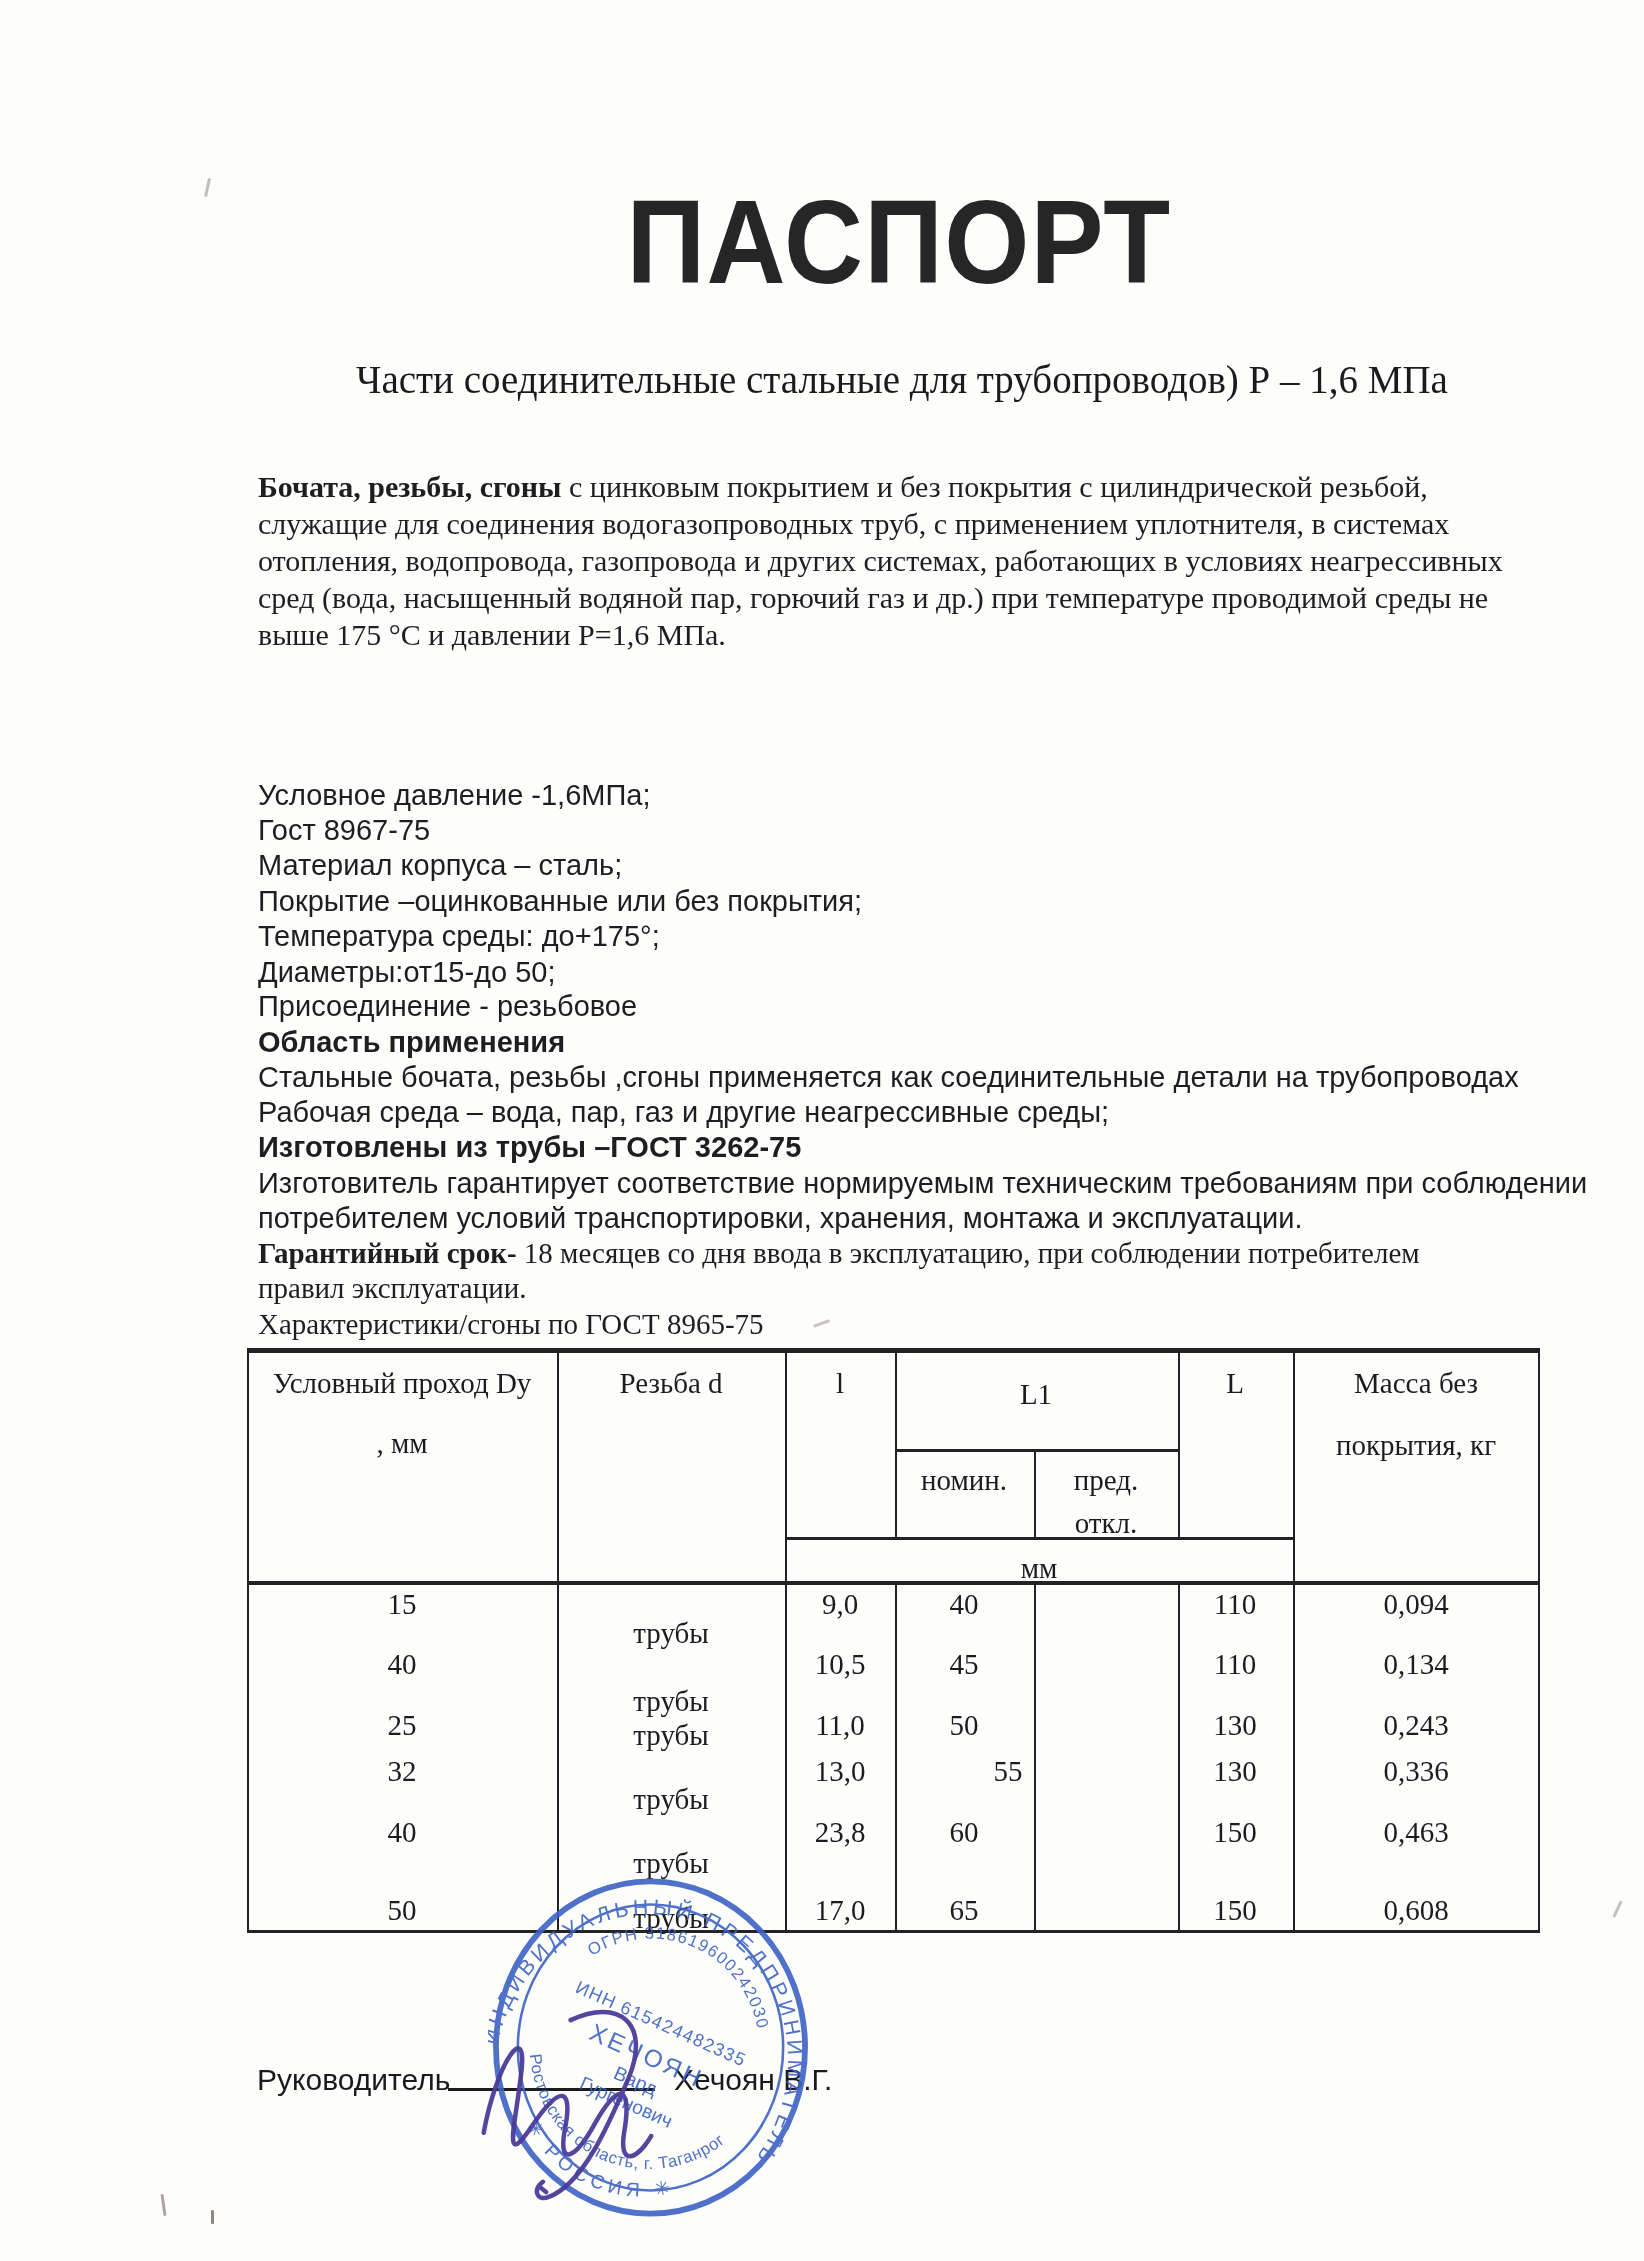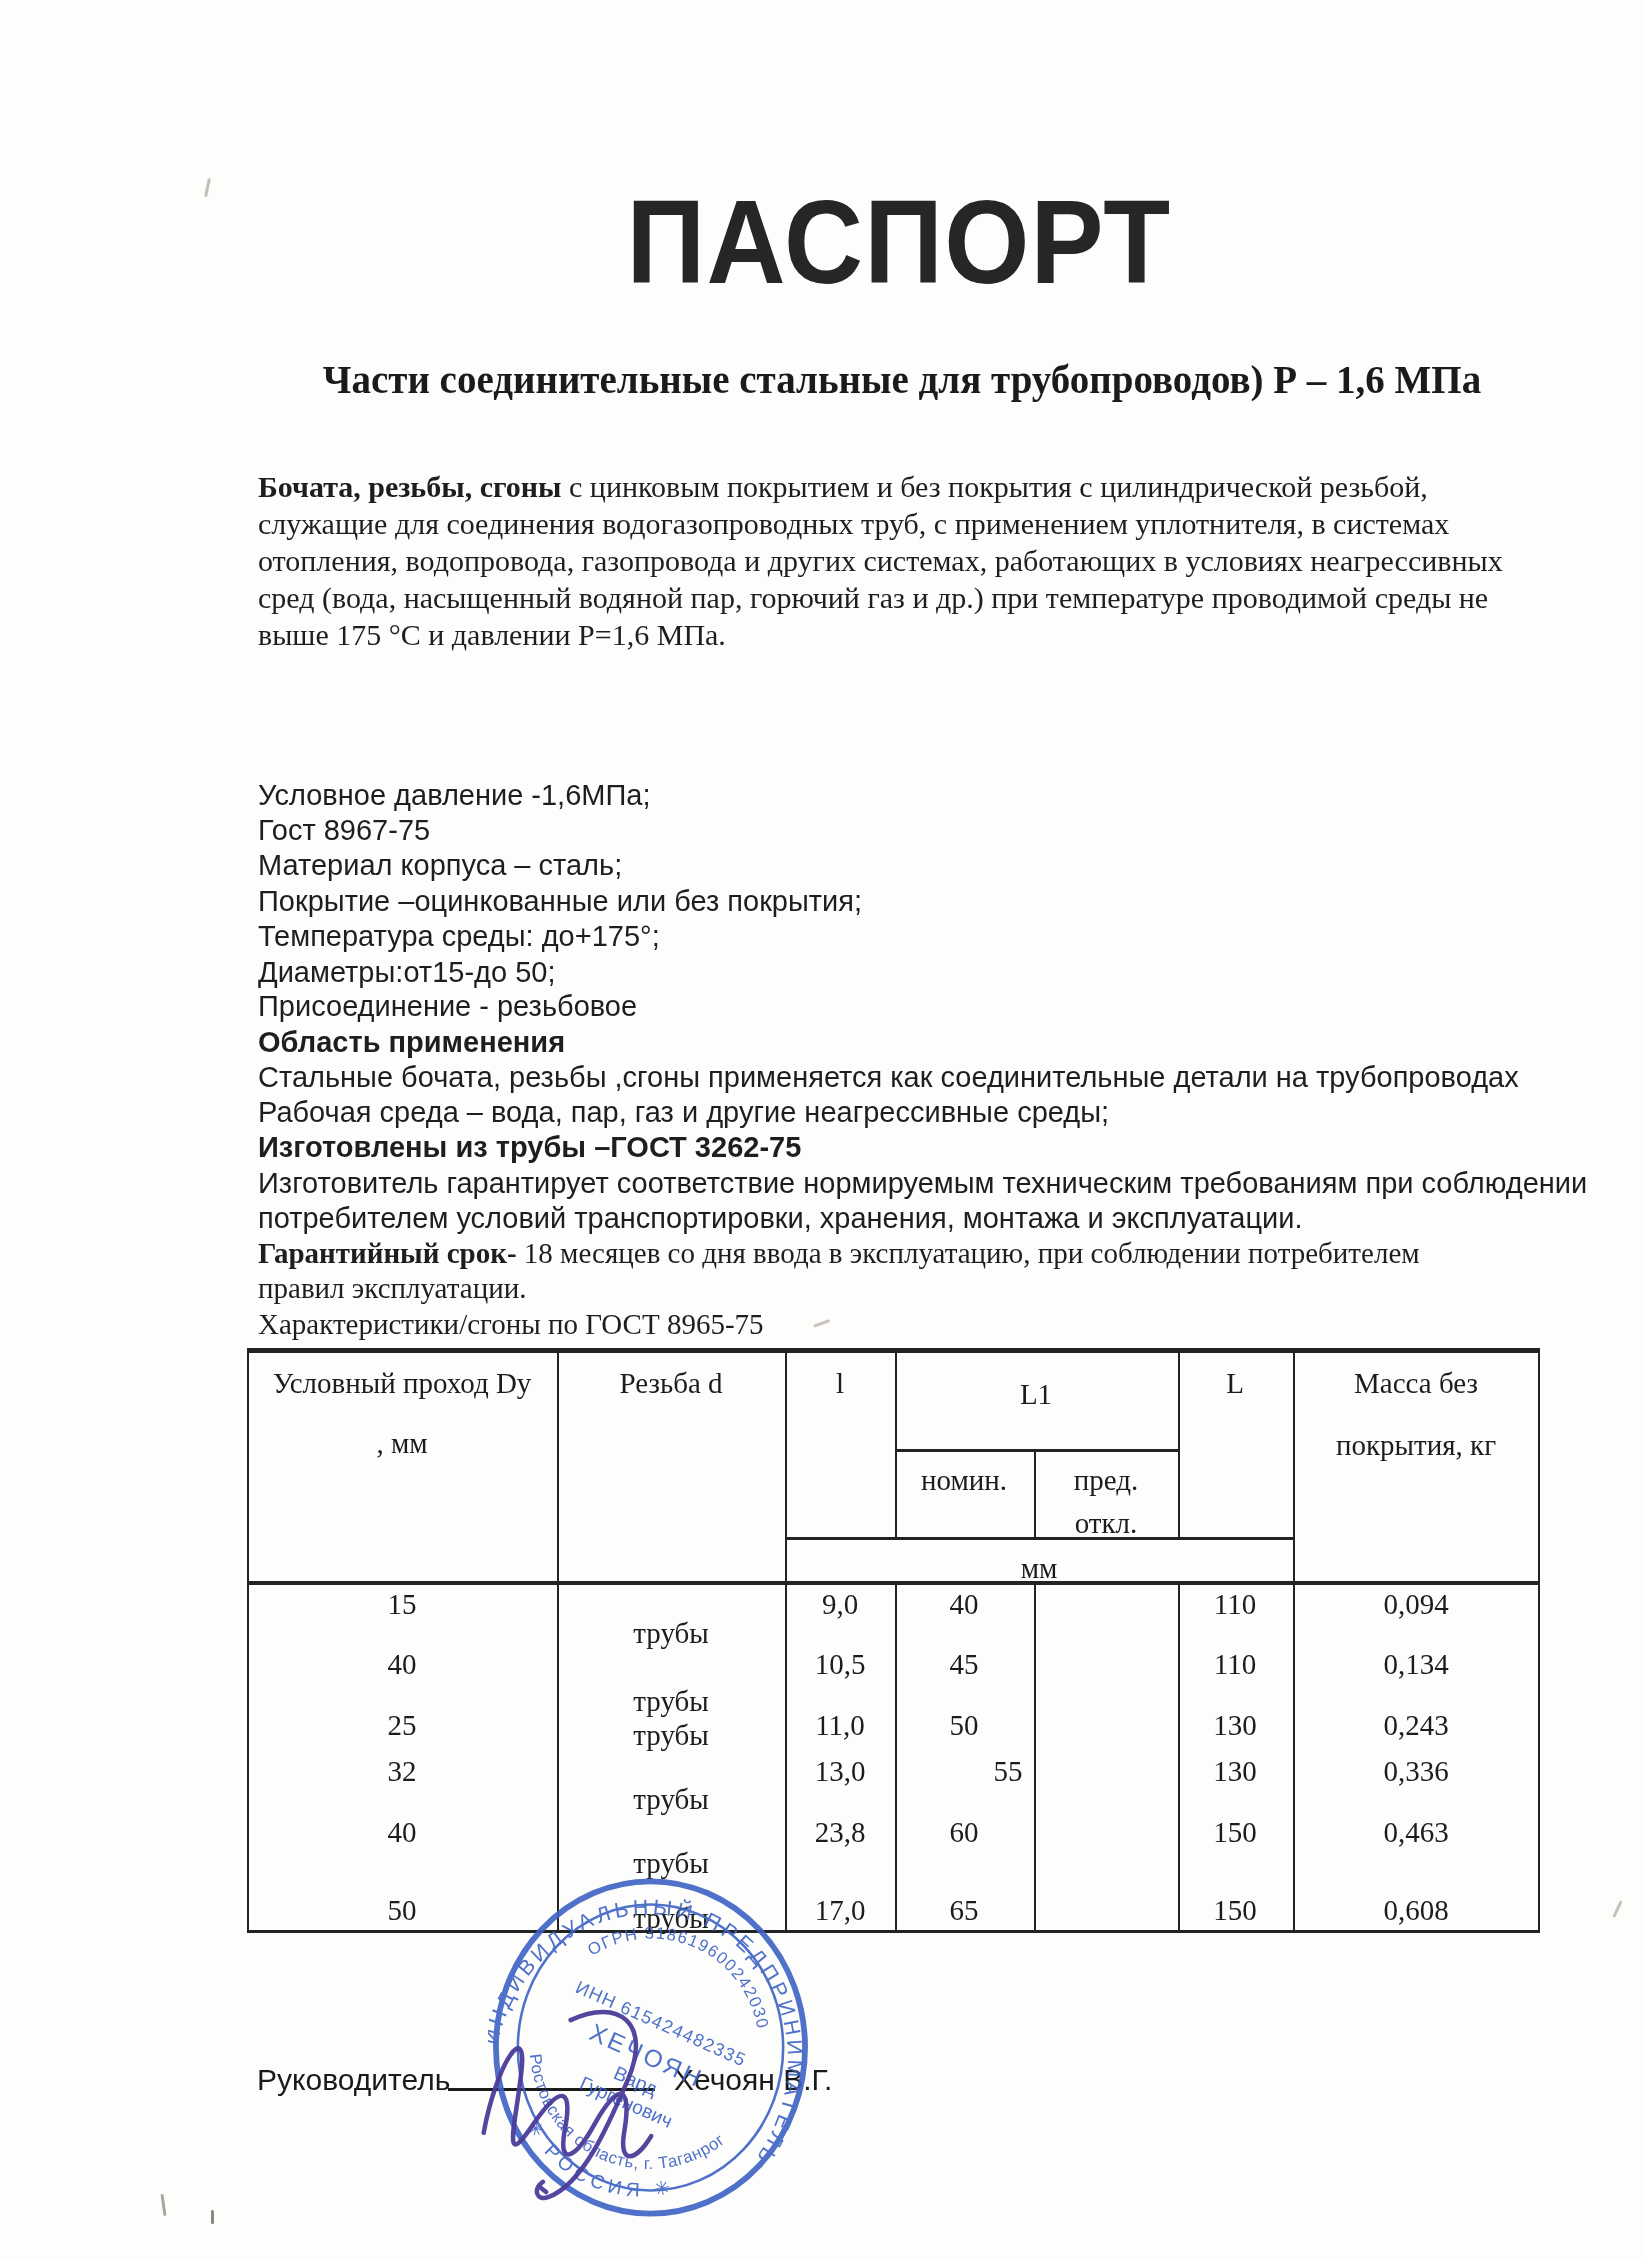--- a/index.html
+++ b/index.html
@@ -8,21 +8,21 @@
   .abs{position:absolute;}
   .nowrap{white-space:nowrap;}
   .f-serif{font-family:"Liberation Serif",serif;}
   .f-sans{font-family:"Liberation Sans",sans-serif;}
   .b{font-weight:bold;}
 
   .title{position:absolute;left:899px;top:182px;transform:translateX(-50%) scaleX(.92);
          font-family:"Liberation Sans",sans-serif;font-weight:bold;font-size:119px;line-height:1;
          letter-spacing:1.3px;color:#262626;white-space:nowrap;}
   .head-block{position:absolute;left:902px;top:356px;transform:translateX(-50%);
-         text-align:center;font-family:"Liberation Serif",serif;font-weight:bold;font-size:39px;
+         text-align:center;font-family:"Liberation Serif",serif;font-weight:normal;font-size:39px;
          line-height:48px;white-space:nowrap;color:#1b1b1b;}
   .intro{position:absolute;left:258px;top:468px;width:1340px;font-size:30px;line-height:37px;
          white-space:pre-line;color:#1e1e1e;}
   .manu{position:absolute;left:258px;top:680px;width:1340px;font-size:30px;line-height:37px;
         font-weight:bold;color:#1a1a1a;}
   .specs{position:absolute;left:258px;top:778px;width:1353px;}
   .specs .line{position:absolute;left:0;line-height:35px;font-size:29px;color:#1e1e1e;white-space:nowrap;}
 
   .tbl{position:absolute;left:247px;top:1348px;width:1293px;height:588px;}
   .bl{position:absolute;background:#232323;}

